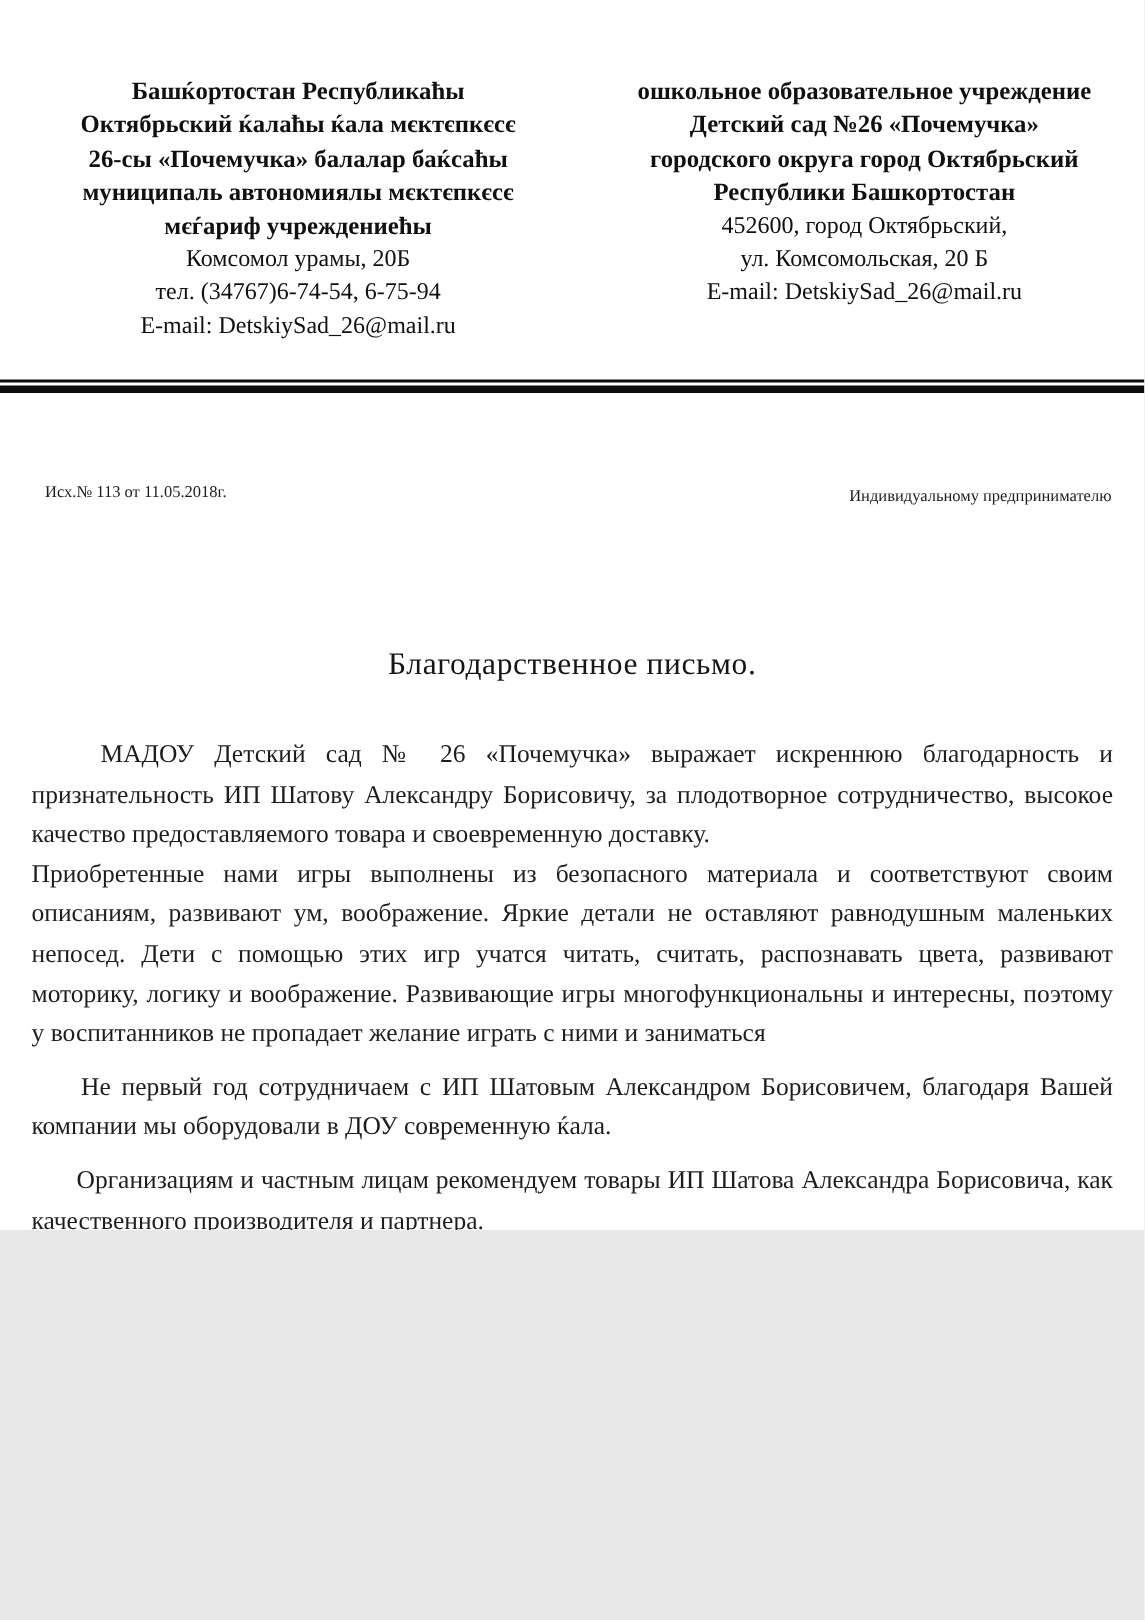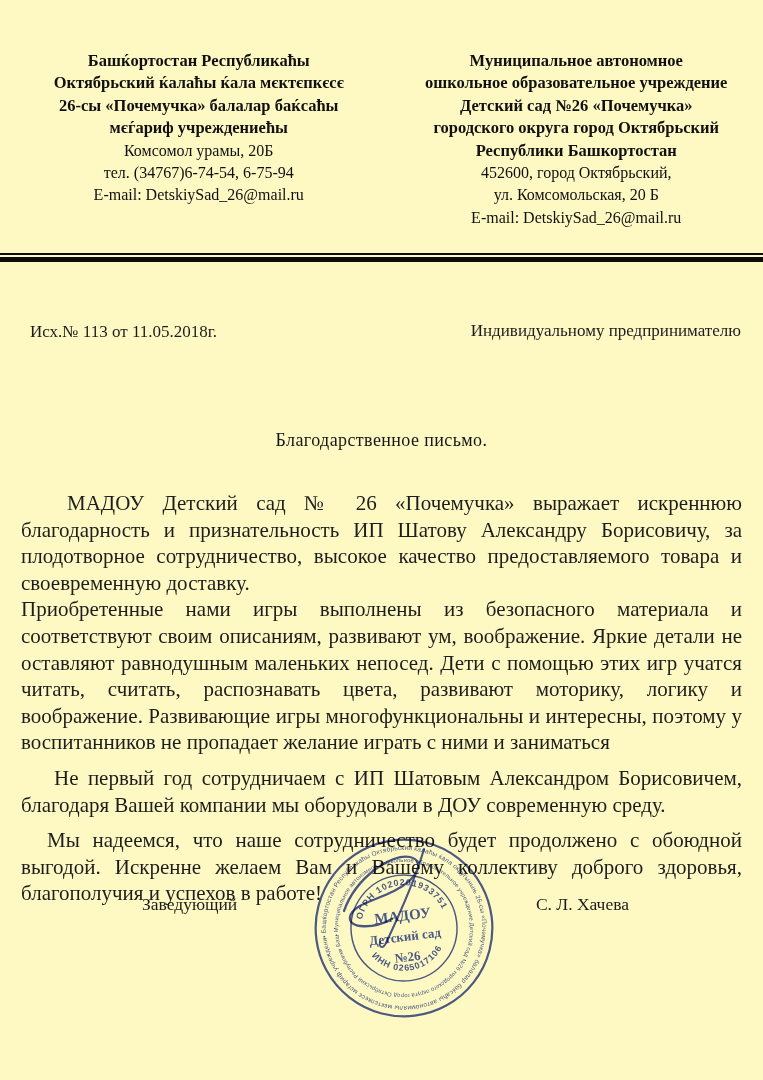--- a/index.html
+++ b/index.html
@@ -1,40 +1,40 @@
 <!DOCTYPE html>
 <html><head>
 <meta charset="utf-8">
 <style>
   html,body{margin:0;padding:0;background:#e8e8e8;}
   .page{
-    position:relative;width:763px;height:1080px;margin:0 auto;
-    background:#fef9c3;color:#1c1c1c;overflow:hidden;
+    position:relative;width:763px;height:820px;margin:0 auto;
+    background:#ffffff;color:#1c1c1c;overflow:hidden;
     font-family:"Liberation Serif","DejaVu Serif",serif;
   }
   
   .letterhead{position:absolute;top:50px;left:16px;right:4px;display:flex;}
   .lh-col{width:50%;text-align:center;font-size:16px;line-height:22.4px;color:#101010;}
   .lh-col .b{font-weight:bold;font-size:16.5px;}
   .lh-left{padding-right:10px;}
   .lh-right{padding-left:2px;}
   
   .rule{position:absolute;top:253px;left:0;width:763px;}
   .rule-thin{height:2px;background:#0c0c0c;}
   .rule-thick{height:5px;background:#0c0c0c;margin-top:2px;}
   
-  .ref-row{position:absolute;top:317px;left:30px;right:22px;display:flex;justify-content:space-between;font-size:17px;}
+  .ref-row{position:absolute;top:317px;left:30px;right:22px;display:flex;justify-content:space-between;font-size:11px;}
   .ref-no{margin-top:5px;white-space:nowrap;}
   .addressee{text-align:center;line-height:28px;}
   
   .title{position:absolute;top:430px;left:0;width:100%;margin:0;text-align:center;
-         font-size:18px;font-weight:400;letter-spacing:.4px;color:#161616;}
+         font-size:21px;font-weight:400;letter-spacing:.4px;color:#161616;}
   
   .body{position:absolute;top:490px;left:21px;width:721px;
-        font-size:21px;line-height:26.6px;text-align:justify;color:#1d1d1d;}
+        font-size:17px;line-height:26.6px;text-align:justify;color:#1d1d1d;}
   .body p{margin:0;}
   .p1{text-indent:46px;}
   .p2{text-indent:0;}
   .p3{text-indent:33px;margin-top:9px !important;}
   .p4{text-indent:30px;margin-top:9px !important;}
   .p5{text-indent:26px;margin-top:9px !important;}
   
   .sig-row{position:absolute;top:894px;left:4px;right:22px;display:flex;font-size:17.5px;}
   .sig-position{margin-left:138px;}
   .sig-name{margin-left:auto;margin-right:112px;text-align:center;}
@@ -52,27 +52,27 @@
 </head>
 <body>
 
 <div class="page">
 
   <div class="letterhead">
     <div class="lh-col lh-left">
       <div class="b">Башќортостан Республикаћы</div>
       <div class="b">Октябрьский ќалаћы ќала мєктєпкєсє</div>
       <div class="b">26-сы «Почемучка» балалар баќсаћы</div>
+      <div class="b">муниципаль автономиялы мєктєпкєсє</div>
       <div class="b">мєѓариф учреждениећы</div>
       <div>Комсомол урамы, 20Б</div>
       <div>тел. (34767)6-74-54, 6-75-94</div>
       <div>E-mail: DetskiySad_26@mail.ru</div>
     </div>
     <div class="lh-col lh-right">
-      <div class="b">Муниципальное автономное</div>
       <div class="b">ошкольное образовательное учреждение</div>
       <div class="b">Детский сад №26 «Почемучка»</div>
       <div class="b">городского округа город Октябрьский</div>
       <div class="b">Республики Башкортостан</div>
       <div>452600, город Октябрьский,</div>
       <div>ул. Комсомольская, 20 Б</div>
       <div>E-mail: DetskiySad_26@mail.ru</div>
     </div>
   </div>
 
@@ -86,21 +86,22 @@
     <div class="addressee">
       <div>Индивидуальному предпринимателю</div>
     </div>
   </div>
 
   <h1 class="title">Благодарственное письмо.</h1>
 
   <div class="body">
     <p class="p1">МАДОУ Детский сад № 26 «Почемучка» выражает искреннюю благодарность и признательность ИП Шатову Александру Борисовичу, за плодотворное сотрудничество, высокое качество предоставляемого товара и своевременную  доставку.</p>
     <p class="p2">Приобретенные нами игры выполнены из безопасного материала и соответствуют своим описаниям, развивают ум, воображение. Яркие детали не оставляют равнодушным маленьких непосед. Дети с помощью этих игр учатся читать, считать, распознавать цвета, развивают моторику, логику и воображение. Развивающие игры многофункциональны и интересны, поэтому у воспитанников не пропадает  желание играть с ними и заниматься</p>
-    <p class="p3">Не первый год сотрудничаем с ИП Шатовым Александром Борисовичем, благодаря Вашей компании мы оборудовали в ДОУ современную среду.</p>
+    <p class="p3">Не первый год сотрудничаем с ИП Шатовым Александром Борисовичем, благодаря Вашей компании мы оборудовали в ДОУ современную ќала.</p>
+    <p class="p4">Организациям и частным лицам рекомендуем товары ИП Шатова Александра Борисовича, как качественного производителя и партнера.</p>
     <p class="p5">Мы надеемся, что наше сотрудничество будет продолжено с обоюдной выгодой. Искренне желаем Вам и Вашему коллективу доброго здоровья, благополучия и успехов в работе!</p>
   </div>
 
   <div class="sig-row">
     <span class="sig-position">Заведующий</span>
     <span class="sig-name">С. Л. Хачева</span>
   </div>
 
   <svg class="stamp" viewBox="-100 -100 200 200">
     <defs>

